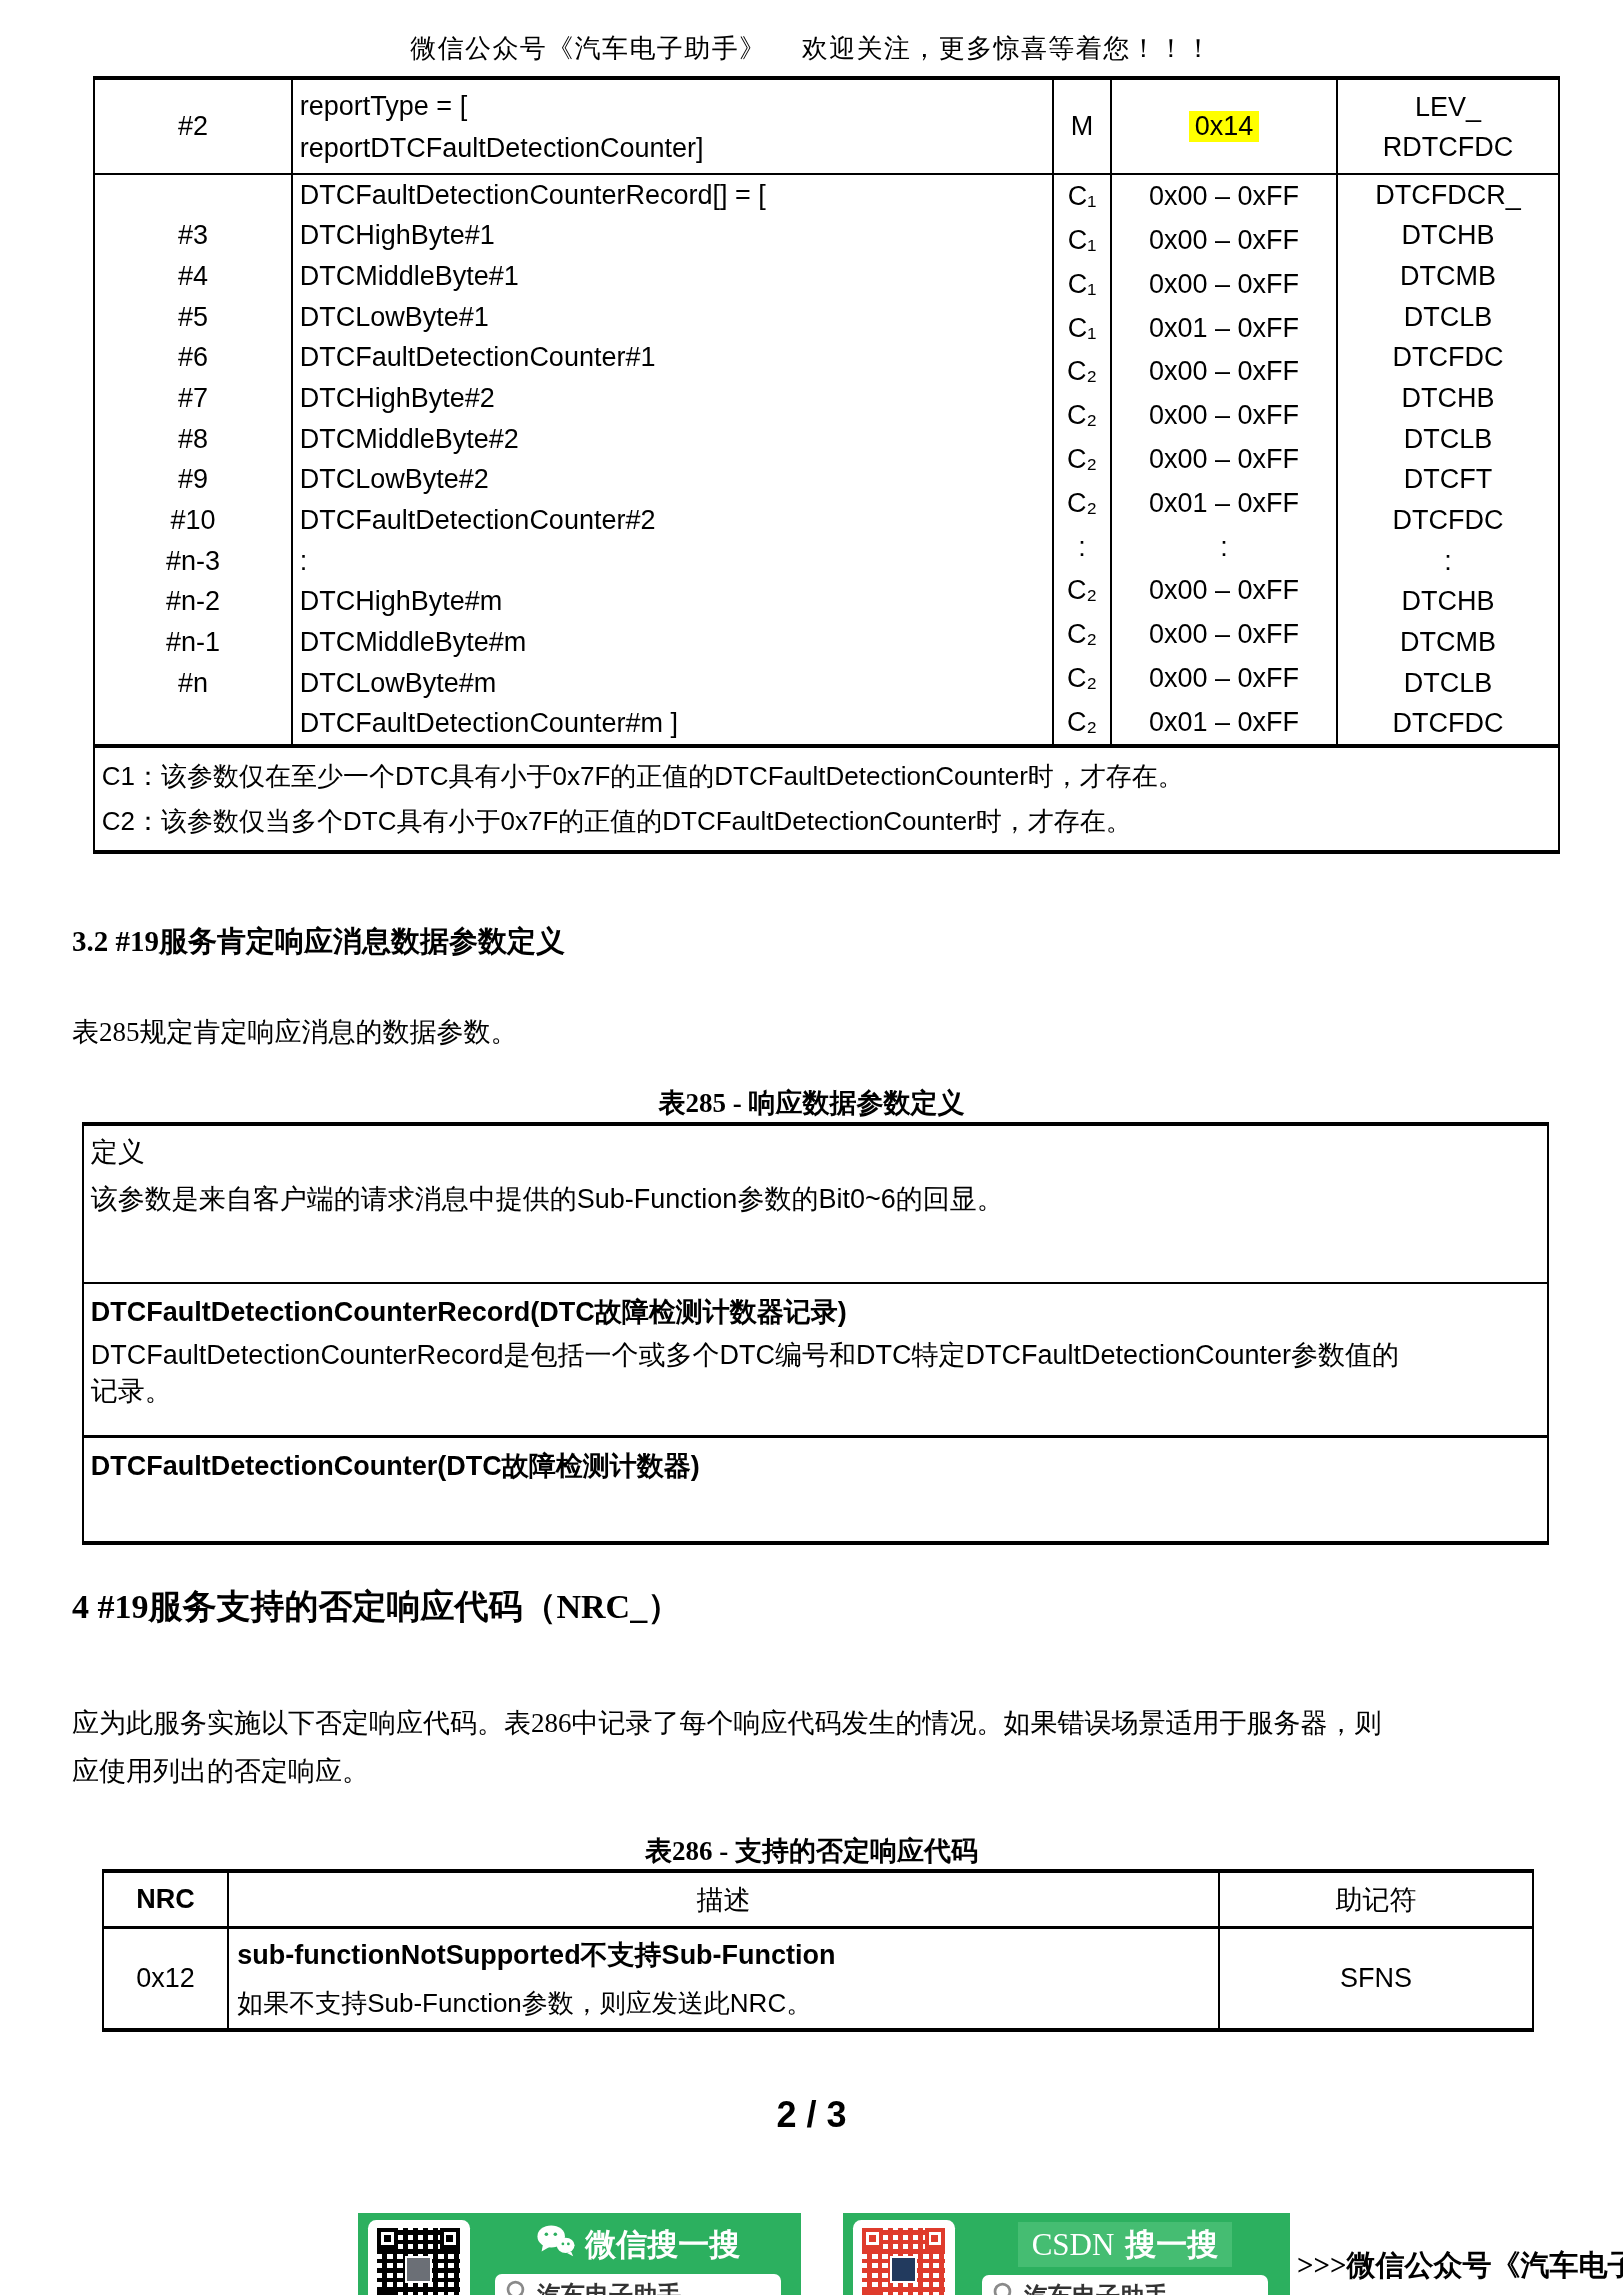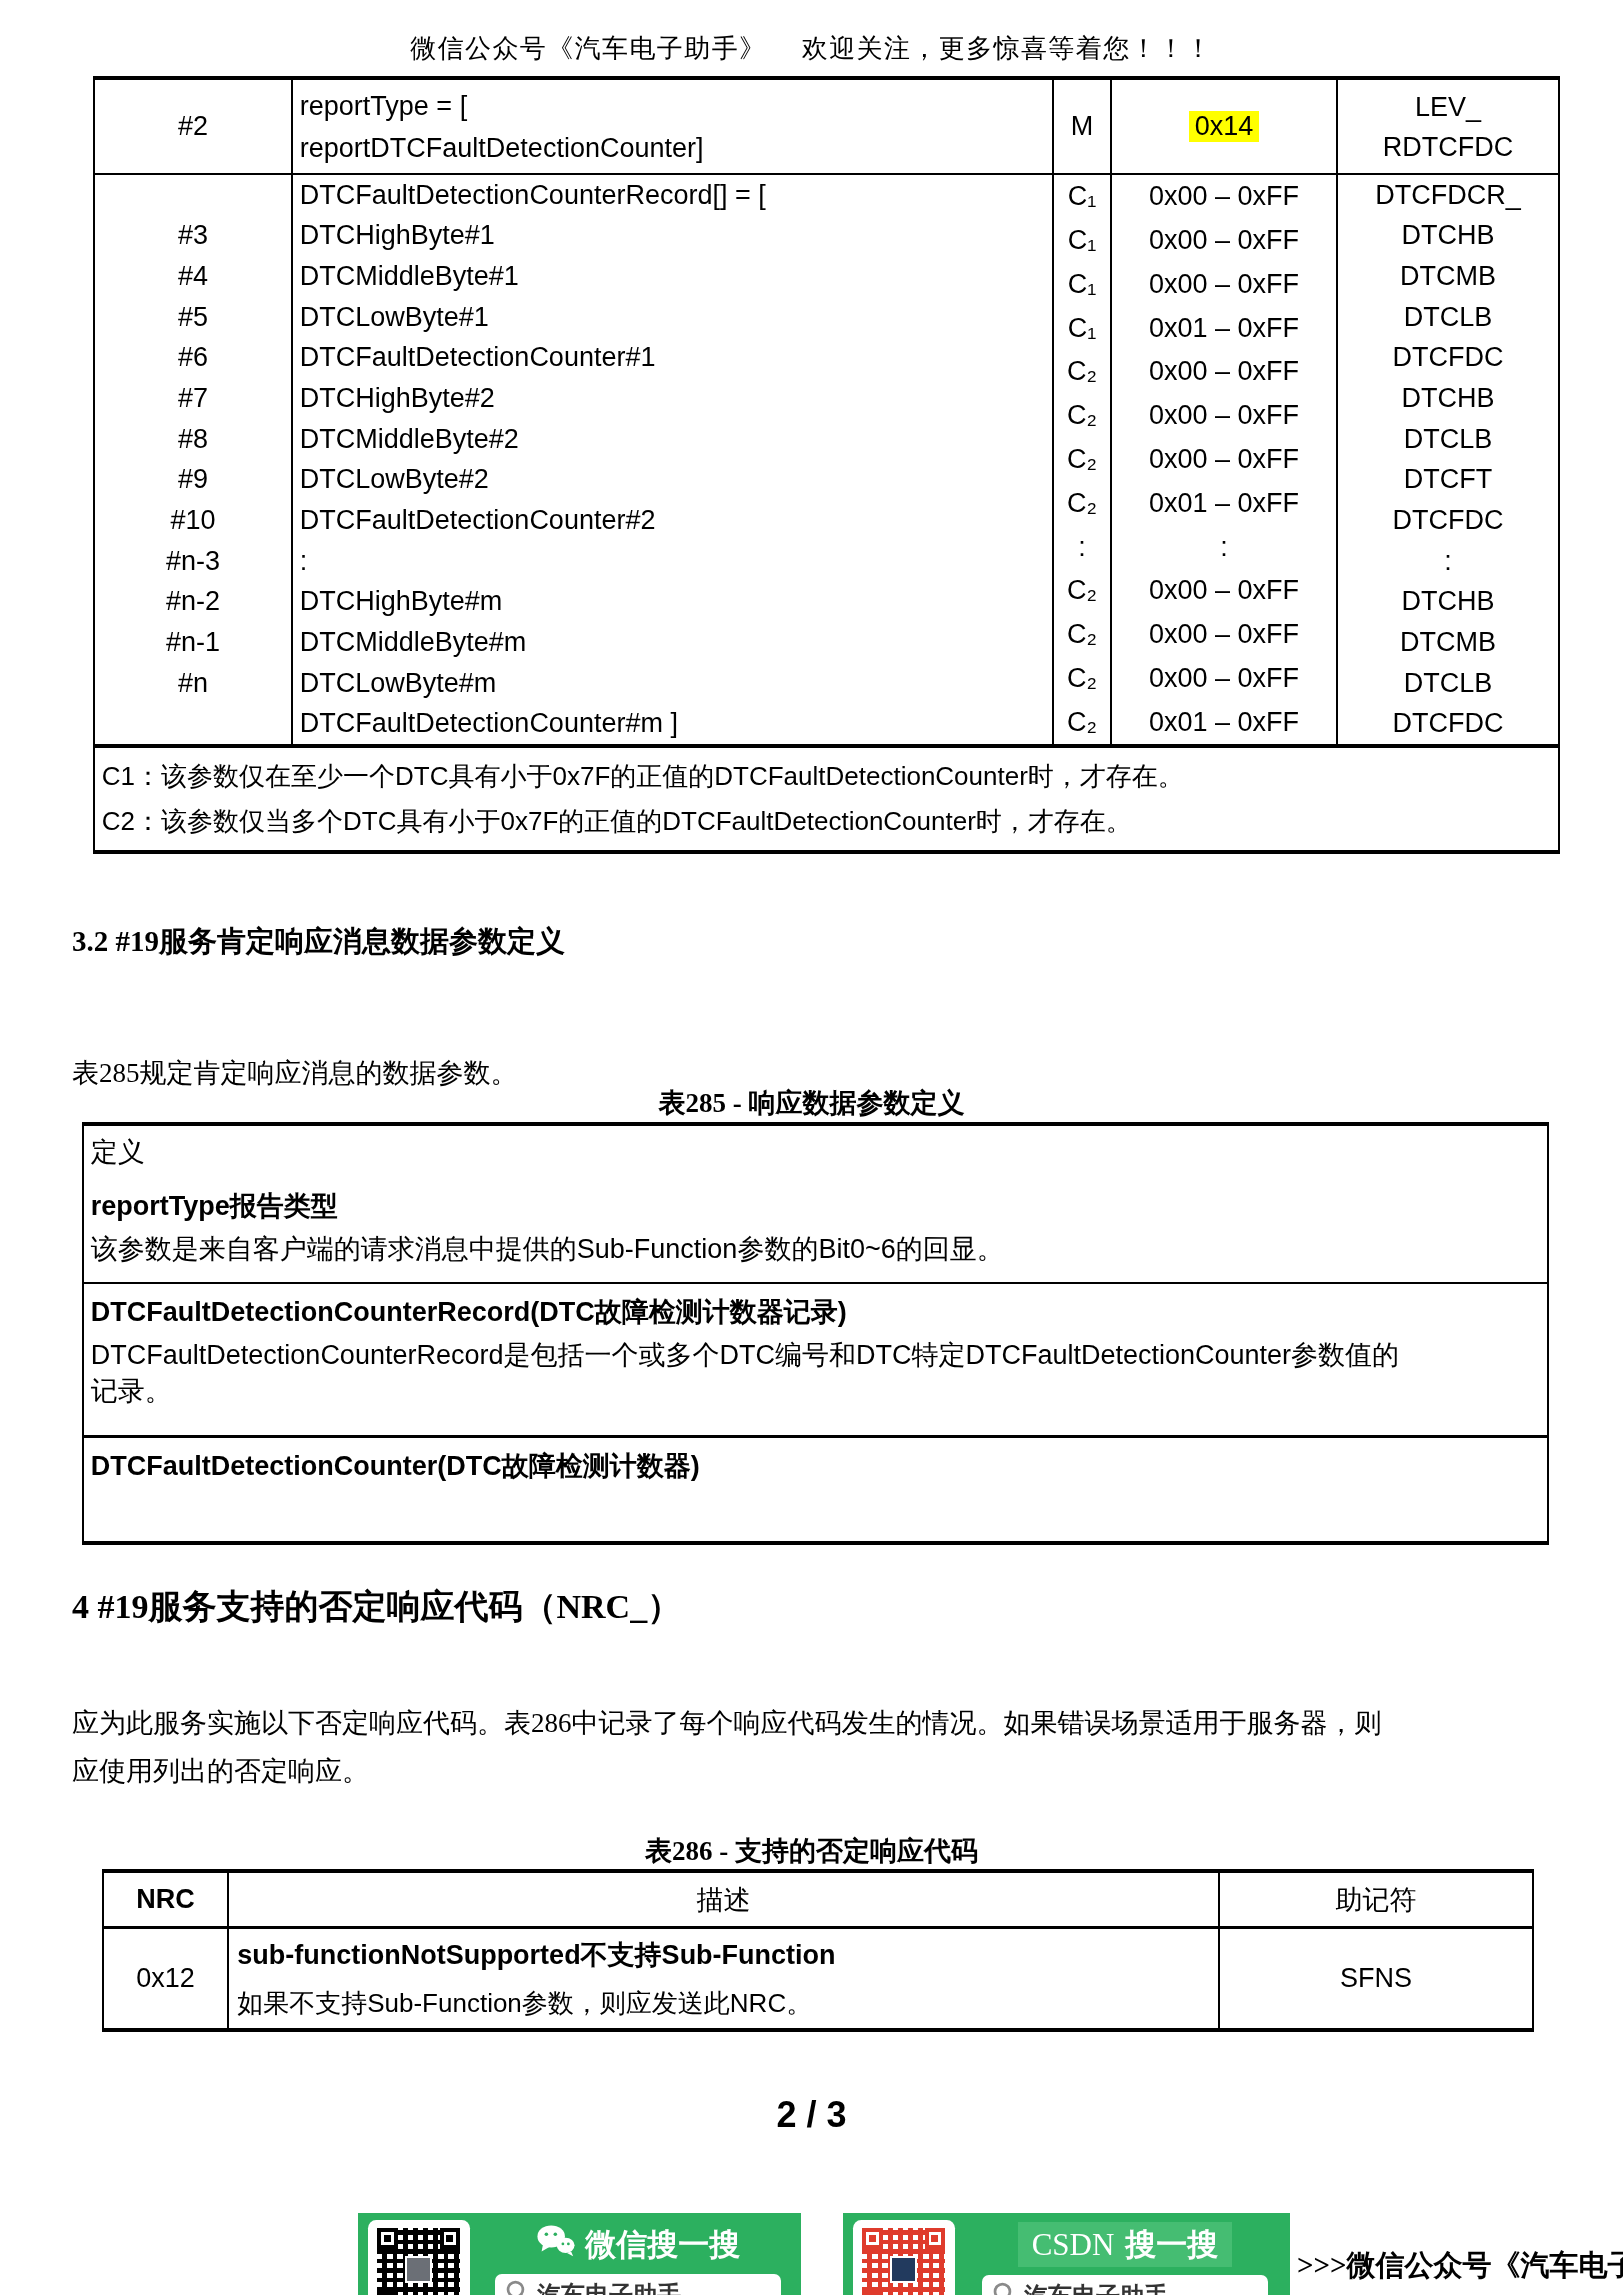--- a/index.html
+++ b/index.html
@@ -260,27 +260,26 @@
       </div>
   </div>
 
   <div class="t1-row" id="t1-notes">
       <div>C1：该参数仅在至少一个DTC具有小于0x7F的正值的DTCFaultDetectionCounter时，才存在。</div>
       <div>C2：该参数仅当多个DTC具有小于0x7F的正值的DTCFaultDetectionCounter时，才存在。</div>
     </div>
 </div>
 
 <div class="h2" style="top:922px;">3.2 #19服务肯定响应消息数据参数定义</div>
-<div class="para" style="top:1049px;">表285规定肯定响应消息的数据参数。</div>
+<div class="para" style="top:1008px;">表285规定肯定响应消息的数据参数。</div>
 
 <div class="tbl-caption" style="top:1085px;">表285 - 响应数据参数定义</div>
 <div id="t285">
   <div id="t285-hdr">定义</div>
   <div class="trow" id="t285-r1">
-    <div class="ttl">reportType报告类型</div>
     <div>
         <div>该参数是来自客户端的请求消息中提供的Sub-Function参数的Bit0~6的回显。</div>
       </div>
   </div>
   <div class="trow" id="t285-r2">
     <div class="ttl">DTCFaultDetectionCounterRecord(DTC故障检测计数器记录)</div>
     <div>
         <div>DTCFaultDetectionCounterRecord是包括一个或多个DTC编号和DTC特定DTCFaultDetectionCounter参数值的</div>
         <div>记录。</div>
       </div>

